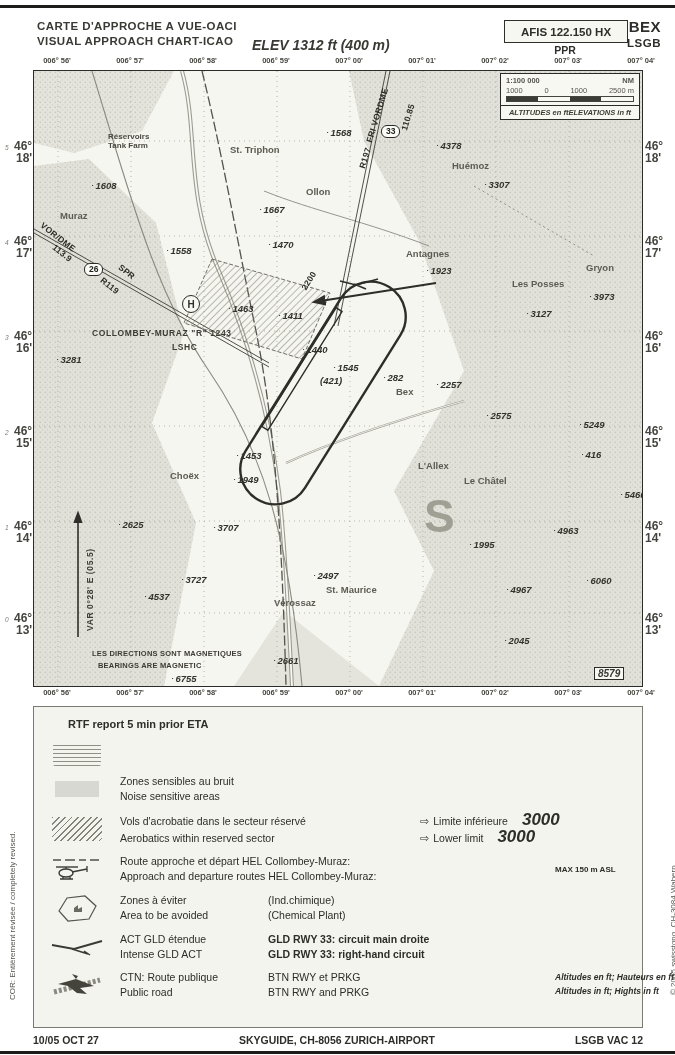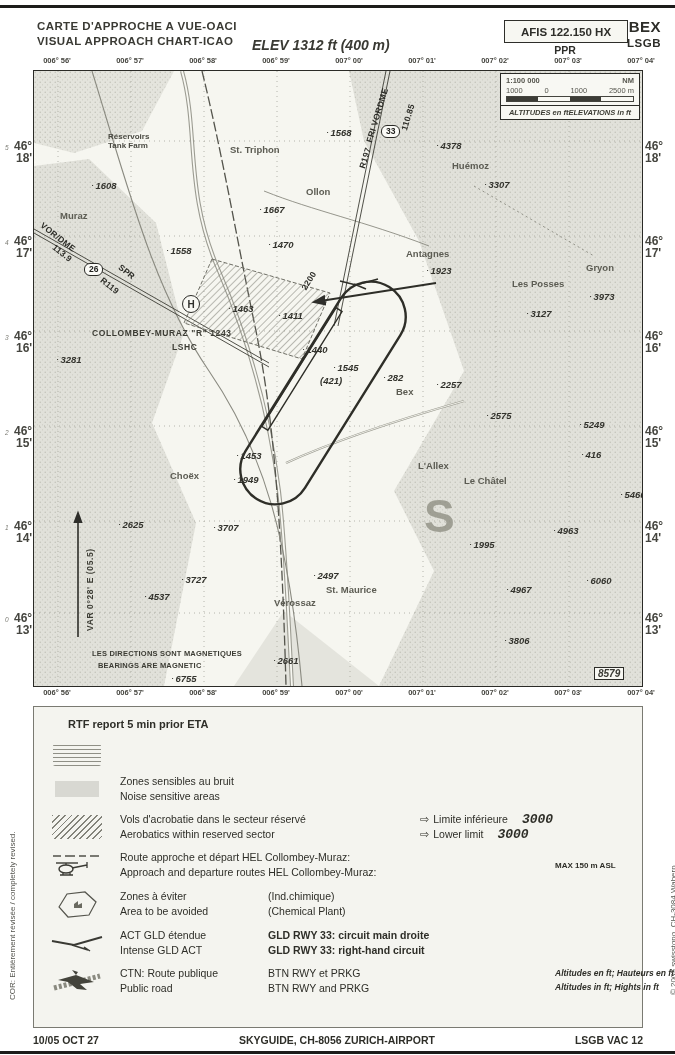--- a/index.html
+++ b/index.html
@@ -56,21 +56,21 @@
   .legend{position:absolute;left:33px;top:706px;width:610px;height:322px;border:1.2px solid #7a7a72;background:#f4f4ef;box-sizing:border-box;}
   .contact{margin:10px 0 12px 34px;font-size:11px;font-weight:bold;line-height:15px;color:#2e2e28;}
   .lrow{display:flex;margin-bottom:8px;align-items:center;}
   .licon{width:86px;display:flex;justify-content:center;align-items:center;flex-shrink:0;}
   .ltxt{font-size:10.5px;line-height:15px;color:#2e2e28;flex-grow:1;position:relative;}
   .lline{display:flex;align-items:baseline;}
   .c1{width:212px;flex-shrink:0;}
   .c1s{width:148px;flex-shrink:0;}
   .c1a{width:300px;flex-shrink:0;}
   .arrow{font-size:11px;margin-right:4px;}
-  .val-it{font-family:Liberation Mono, monospace;font-style:italic;font-weight:bold;font-size:13px;margin-left:14px;}
+  .val-it{font-family:Liberation Sans, sans-serif;font-style:italic;font-weight:bold;font-size:17px;margin-left:14px;}
   .bold{font-weight:bold;}
   .swatch-wave{width:48px;height:22px;background:repeating-linear-gradient(0deg,#8f8f86 0 1.2px,transparent 1.2px 4px);border-radius:2px;}
   .swatch-gray{width:44px;height:16px;background:#d8d8d2;}
   .swatch-diag{width:50px;height:24px;background:repeating-linear-gradient(135deg,#83837a 0 1.3px,transparent 1.3px 4.5px);}
   .maxnote{position:absolute;left:435px;top:8px;font-size:8px;font-weight:bold;white-space:nowrap;}
   .altnotes{position:absolute;left:435px;top:0;font-size:8.5px;font-style:italic;font-weight:bold;line-height:14px;white-space:nowrap;}
 
   
   .footer{position:absolute;left:33px;top:1029px;width:610px;height:21px;display:flex;align-items:center;
           justify-content:space-between;font-size:10.5px;font-weight:bold;color:#2e2e28;}
@@ -246,21 +246,21 @@
       <div class="ml e" style="left: 203px; top: 380px;">1453</div>
       <div class="ml e" style="left: 85px; top: 449px;">2625</div>
       <div class="ml e" style="left: 180px; top: 452px;">3707</div>
       <div class="ml e" style="left: 148px; top: 504px;">3727</div>
       <div class="ml e" style="left: 111px; top: 521px;">4537</div>
       <div class="ml e" style="left: 280px; top: 500px;">2497</div>
       <div class="ml e" style="left: 240px; top: 585px;">2661</div>
       <div class="ml e" style="left: 138px; top: 603px;">6755</div>
       <div class="ml e" style="left: 473px; top: 514px;">4967</div>
       <div class="ml e" style="left: 553px; top: 505px;">6060</div>
-      <div class="ml e" style="left: 471px; top: 565px;">3806</div>
+      <div class="ml e" style="left: 471px; top: 565px;">2045</div>
       <div class="ml e" style="left: 23px; top: 284px;">3281</div>
       <div class="ml rte" style="left: 10px; top: 150px; transform: rotate(38deg); transform-origin: 0px 0px;">VOR/DME</div>
       <div class="ml rte" style="left: 22px; top: 172px; transform: rotate(38deg); transform-origin: 0px 0px;">113.9</div>
       <div class="ml rte" style="left: 88px; top: 192px; transform: rotate(38deg); transform-origin: 0px 0px;">SPR</div>
       <div class="ml rte" style="left: 70px; top: 205px; transform: rotate(38deg); transform-origin: 0px 0px;">R119</div>
       <div class="ml rte" style="left: 331px; top: 70px; transform: rotate(-73deg); transform-origin: 0px 0px;">FRI VORDME</div>
       <div class="ml rte" style="left: 366px; top: 58px; transform: rotate(-73deg); transform-origin: 0px 0px;">110.85</div>
       <div class="ml rte" style="left: 324px; top: 96px; transform: rotate(-73deg); transform-origin: 0px 0px;">R197</div>
       <div class="ml rte" style="left: 266px; top: 216px; transform: rotate(-58deg); transform-origin: 0px 0px;">2200</div>
       <div class="ml cap" style="left: 58px; top: 258px;">COLLOMBEY-MURAZ "R" 1243</div>

